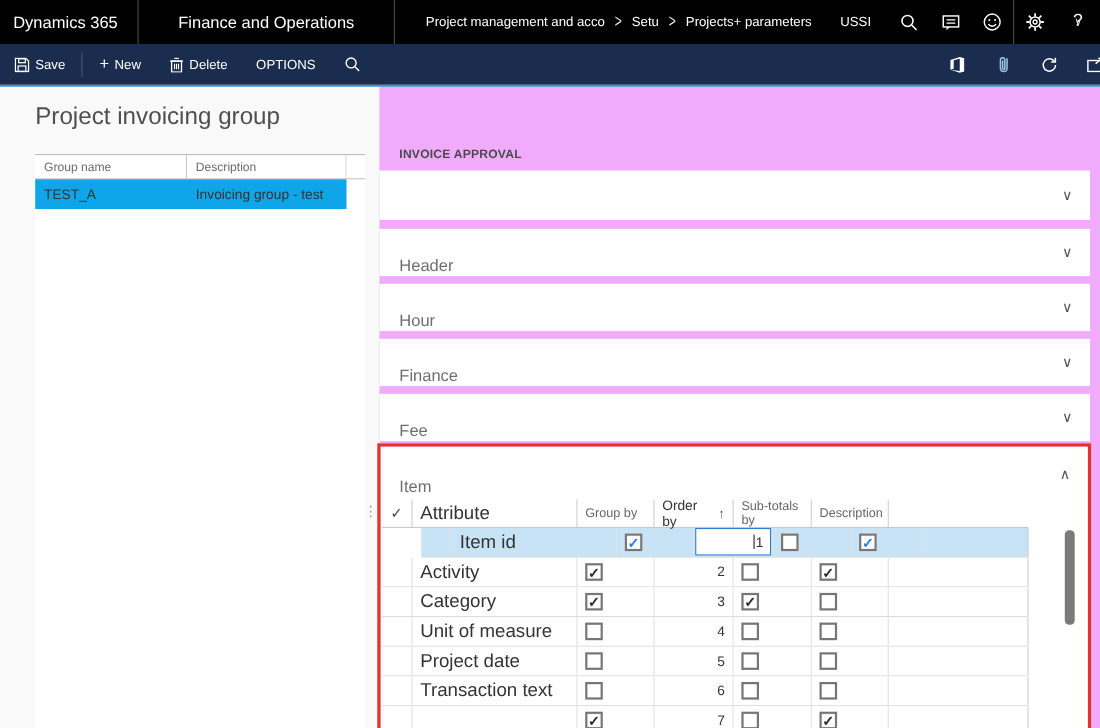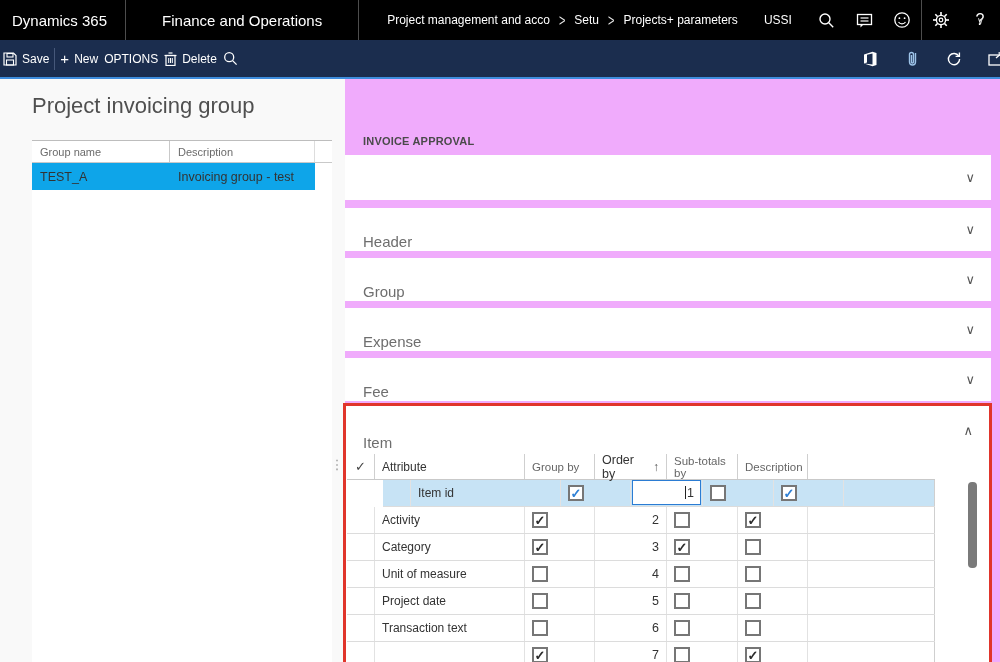--- a/index.html
+++ b/index.html
@@ -15,21 +15,21 @@
   .bc-sep { font-size:11px; color:#e8e8e8; transform:scaleY(1.5); display:inline-block; }
   .bc-item { cursor:pointer; }
   .tb-company { margin-left:26px; font-size:12px; cursor:pointer; }
   .tb-icons { margin-left:auto; display:flex; align-items:center; height:100%; }
   .tb-icon { width:38px; height:100%; display:flex; align-items:center; justify-content:center; cursor:pointer; }
   .tb-icons .tb-sep2 { width:1px; height:40px; background:#4d4d4d; }
   .tb-help { font-size:16px; width:40px; text-align:center; cursor:pointer; }
 
   
   .actionbar { position:relative; height:37px; background:#1B2D4E; color:#fff; display:flex; align-items:center; font-size:12px; overflow:hidden; }
-  .ab-btn { display:flex; align-items:center; gap:5px; padding:0 3px; height:100%; cursor:pointer; white-space:nowrap; }
+  .ab-btn { display:flex; align-items:center; gap:5px; padding:0 13px; height:100%; cursor:pointer; white-space:nowrap; }
   .ab-sep { width:1px; height:22px; background:#46587a; margin:0 2px; }
   .ab-plus { font-size:15px; font-weight:400; line-height:1; }
   .ab-right { margin-left:auto; display:flex; align-items:center; gap:20px; padding-right:0; margin-right:-7px; }
   .ab-iconbtn { width:22px; display:flex; align-items:center; justify-content:center; cursor:pointer; }
   .accent-line { height:2px; background:#3E8DDD; }
 
   
   .content { position:relative; height:631px; background:#ECECEC; }
 
   
@@ -67,21 +67,21 @@
   .item-header .ft-label { margin-left:17px; }
   .item-scrollthumb { position:absolute; right:12px; top:76px; width:9px; height:86px; background:#7A7A7A; border-radius:4px; cursor:pointer; }
 
   .itable { width:588px; margin-left:1px; }
   .thead { display:flex; height:26px; border-bottom:1px solid #C9C9C9; }
   .hcell { font-size:11.5px; color:#666; display:flex; align-items:center; padding:0 7px; border-right:1px solid #CFCFCF; cursor:pointer; }
   .trow { display:flex; height:27px; border-bottom:1px solid #DCDCDC; background:#fff; }
   .trow.selected { background:#C7E3F5;margin-left:36px; }
   .cell { display:flex; align-items:center; padding:0 7px; border-right:1px solid #E2E2E2; position:relative; }
   .c-check { width:28px; justify-content:center; padding:0; }
-  .c-attr  { width:150px; font-size:12px; color:#333; }
+  .c-attr  { width:150px; font-size:17px; color:#333; }
   .c-group { width:70px; }
   .c-order { width:72px; justify-content:flex-end; font-size:12.5px; color:#333; }
   .c-sub   { width:71px; }
   .c-desc  { width:70px; }
   .c-fill  { flex:1; border-right:1px solid #CFCFCF; }
   .hd-check { justify-content:center; padding:0; font-size:13px; color:#444; }
   .hd-order { justify-content:flex-end; gap:4px; }
   .sort-arrow { font-size:12px; color:#555; }
 
   .cb { width:16px; height:16px; border:2px solid #767676; background:#fff; display:flex; align-items:center; justify-content:center; font-size:13px; font-weight:bold; color:transparent; cursor:pointer; line-height:1; }
@@ -164,32 +164,32 @@
         <rect x="4" y="1.5" width="6" height="3.5" fill="none" stroke="#fff" stroke-width="1.1"></rect>
       </svg>
     <span>Save</span>
   </div>
   <div class="ab-sep"></div>
   <div class="ab-btn">
     <span class="ab-plus">+</span>
     <span>New</span>
   </div>
   <div class="ab-btn">
-    <span>OPTIONS</span>
-  </div>
-  <div class="ab-btn">
     <svg width="13" height="14" viewBox="0 0 13 14">
         <rect x="2" y="3.5" width="9" height="10" fill="none" stroke="#fff" stroke-width="1.2"></rect>
         <line x1="0.5" y1="3.5" x2="12.5" y2="3.5" stroke="#fff" stroke-width="1.2"></line>
         <line x1="4.5" y1="1" x2="8.5" y2="1" stroke="#fff" stroke-width="1.2"></line>
         <line x1="4.7" y1="6" x2="4.7" y2="11" stroke="#fff" stroke-width="1"></line>
         <line x1="6.5" y1="6" x2="6.5" y2="11" stroke="#fff" stroke-width="1"></line>
         <line x1="8.3" y1="6" x2="8.3" y2="11" stroke="#fff" stroke-width="1"></line>
       </svg>
     <span>Delete</span>
+  </div>
+  <div class="ab-btn">
+    <span>OPTIONS</span>
   </div>
   <div class="ab-btn">
     <svg width="15" height="15" viewBox="0 0 15 15">
         <circle cx="6.2" cy="6.2" r="4.5" fill="none" stroke="#fff" stroke-width="1.3"></circle>
         <line x1="9.6" y1="9.6" x2="13.6" y2="13.6" stroke="#fff" stroke-width="1.3"></line>
       </svg>
   </div>
   <div class="ab-right">
     <div class="ab-iconbtn">
       <svg width="15" height="16" viewBox="0 0 15 16">
@@ -241,25 +241,25 @@
     <div class="fasttab-list">
         <div class="fasttab">
     <span class="ft-label"></span>
     <span class="chev">∨</span>
   </div>
         <div class="fasttab">
     <span class="ft-label">Header</span>
     <span class="chev">∨</span>
   </div>
         <div class="fasttab">
-    <span class="ft-label">Group</span>
+    <span class="ft-label">Hour</span>
     <span class="chev">∨</span>
   </div>
         <div class="fasttab">
-    <span class="ft-label">Expense</span>
+    <span class="ft-label">Finance</span>
     <span class="chev">∨</span>
   </div>
         <div class="fasttab">
     <span class="ft-label">Fee</span>
     <span class="chev">∨</span>
   </div>
       </div>
 
     <div class="item-box">
       <div class="item-header">

